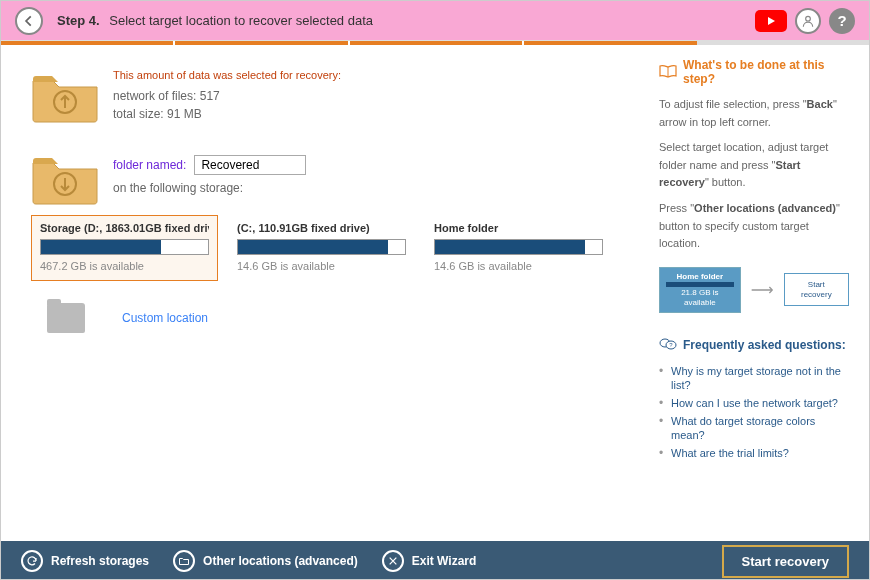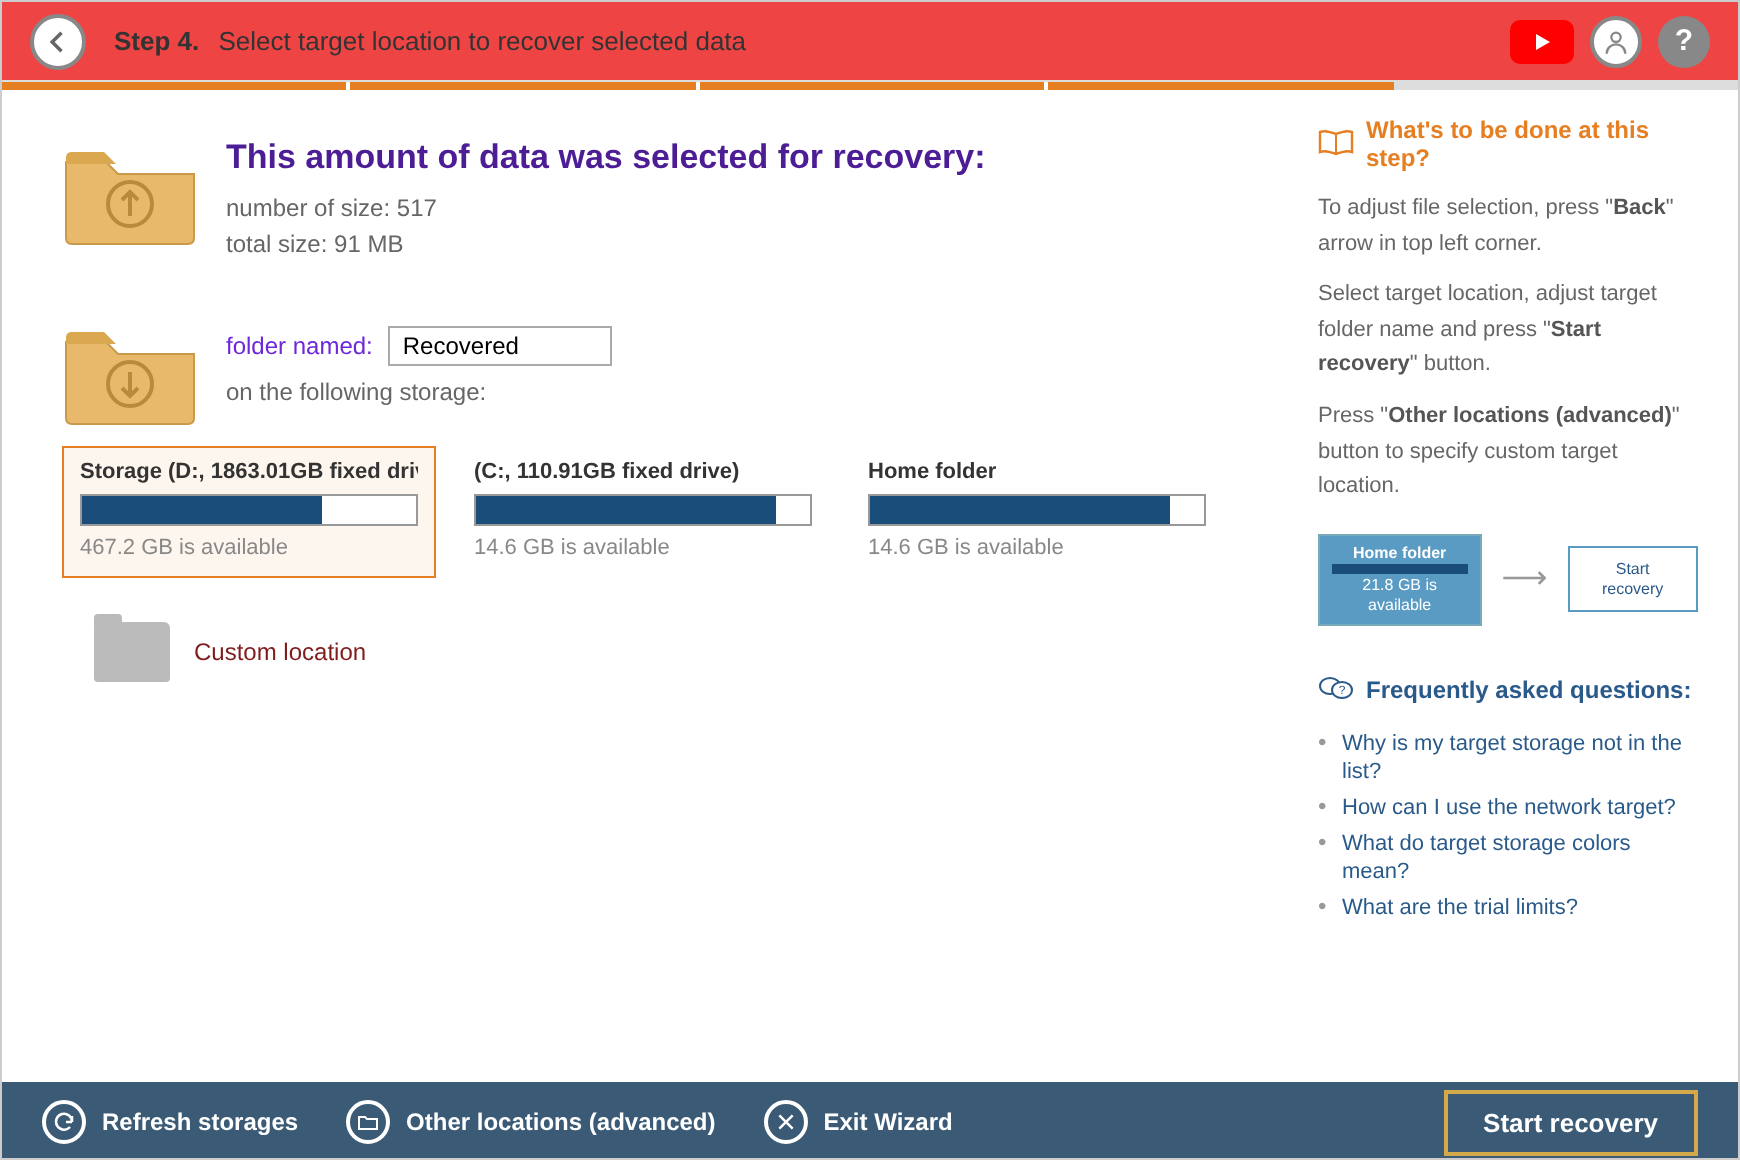--- a/index.html
+++ b/index.html
@@ -1,18 +1,18 @@
 <!DOCTYPE html>
 <html><head>
 <meta charset="utf-8">
 <style>
 * { margin: 0; padding: 0; box-sizing: border-box; }
 body { font-family: Arial, sans-serif; font-size: 12px; width: 870px; height: 580px; overflow: hidden; background: #fff; border: 1px solid #ccc; }
 
-.header { height: 40px; background: #ef4444; display: flex; align-items: center; padding: 0 14px; border-bottom: 1px solid #ddd; }
+.header { height: 40px; background: #f9a8d4; display: flex; align-items: center; padding: 0 14px; border-bottom: 1px solid #ddd; }
 .back-btn { width: 28px; height: 28px; border: 2px solid #888; border-radius: 50%; display: flex; align-items: center; justify-content: center; cursor: pointer; background: #fff; }
 .back-btn svg { width: 14px; height: 14px; }
 .step-text { margin-left: 14px; font-size: 13px; color: #333; }
 .step-text b { font-weight: bold; }
 .header-right { margin-left: auto; display: flex; align-items: center; gap: 8px; }
 .yt-icon { width: 32px; height: 22px; background: #ff0000; border-radius: 5px; display: flex; align-items: center; justify-content: center; cursor: pointer; }
 .round-icon { width: 26px; height: 26px; border: 2px solid #888; border-radius: 50%; display: flex; align-items: center; justify-content: center; cursor: pointer; background: #fff; }
 .help-icon { width: 26px; height: 26px; background: #888; border-radius: 50%; display: flex; align-items: center; justify-content: center; color: #fff; font-weight: bold; font-size: 15px; cursor: pointer; }
 
 .progress { height: 4px; display: flex; }
@@ -20,39 +20,39 @@
 .prog-seg.gap { border-right: 2px solid #fff; }
 .prog-seg.inactive { background: #ddd; }
 
 .content { display: flex; height: 496px; }
 .main { flex: 1; padding: 24px 20px 20px 30px; }
 .side { width: 210px; padding: 13px 20px 20px 0; }
 
 .section { display: flex; margin-bottom: 28px; }
 .folder-icon { width: 68px; height: 54px; margin-right: 14px; flex-shrink: 0; }
 .section-body { flex: 1; }
-.section-title { font-size: 17px; font-weight: bold; color: #4c1d95; margin-bottom: 6px; }
+.section-title { font-size: 11px; font-weight: normal; color: #c2410c; margin-bottom: 6px; }
 .info-line { font-size: 12px; color: #666; line-height: 1.5; }
 
 .folder-input-row { display: flex; align-items: center; margin: 4px 0; }
 .folder-input-row label { color: #6d28d9; margin-right: 8px; }
 .folder-input { border: 1px solid #aaa; padding: 2px 6px; font-size: 12px; width: 112px; }
 
 .storages { display: flex; gap: 10px; margin-top: 4px; }
 .storage-card { width: 187px; padding: 6px 8px 8px; border: 1px solid transparent; cursor: pointer; }
 .storage-card.selected { border: 1px solid #e67e22; background: #fdf6ee; }
 .storage-name { font-size: 11px; color: #333; font-weight: bold; margin-bottom: 5px; white-space: nowrap; overflow: hidden; }
 .storage-bar { height: 16px; background: #fff; border: 1px solid #999; position: relative; }
 .storage-fill { height: 100%; background: #1a4d7a; }
 .storage-avail { font-size: 11px; color: #888; margin-top: 5px; }
 
 .custom-row { display: flex; align-items: center; margin-top: 22px; margin-left: 16px; cursor: pointer; }
 .custom-folder-icon { width: 38px; height: 30px; background: #bbb; border-radius: 3px 3px 2px 2px; position: relative; margin-right: 12px; }
 .custom-folder-icon::before { content: ''; position: absolute; top: -4px; left: 0; width: 14px; height: 6px; background: #bbb; border-radius: 2px 2px 0 0; }
-.custom-label { color: #7f1d1d; font-size: 12px; }
+.custom-label { color: #3b82f6; font-size: 12px; margin-left: 25px; }
 
 .side-section { margin-bottom: 24px; }
 .side-head { display: flex; align-items: center; margin-bottom: 10px; }
 .side-head-icon { width: 18px; margin-right: 6px; color: #e67e22; }
 .side-head-text { font-weight: bold; font-size: 12px; color: #e67e22; }
 .faq .side-head-text { color: #2a5a8a; }
 .faq .side-head-icon { color: #2a5a8a; }
 .side-body { font-size: 11px; color: #666; line-height: 1.6; }
 .side-body b { font-weight: bold; color: #555; }
 .faq-list { list-style: none; }
@@ -115,21 +115,21 @@
         <svg viewBox="0 0 68 54">
             <path d="M2 12h20l6 6h38v32c0 2-1 3-3 3H5c-2 0-3-1-3-3V12z" fill="#e8b96a" stroke="#c89a4a"></path>
             <path d="M2 10c0-2 1-3 3-3h16l6 6H2z" fill="#d9a84f"></path>
             <circle cx="34" cy="33" r="11" fill="none" stroke="#b88a3a" stroke-width="2"></circle>
             <path d="M34 39v-12m-4 4l4-4 4 4" fill="none" stroke="#b88a3a" stroke-width="2"></path>
           </svg>
       </div>
       <div class="section-body">
         <div class="section-title">This amount of data was selected for recovery:</div>
         <div class="info-line">
-          <span>number of size:</span> <span>517</span>
+          <span>network of files:</span> <span>517</span>
         </div>
         <div class="info-line">
           <span>total size:</span> <span>91 MB</span>
         </div>
       </div>
     </div>
 
     <div class="section" style="margin-bottom:10px">
       <div class="folder-icon">
         <svg viewBox="0 0 68 54">

